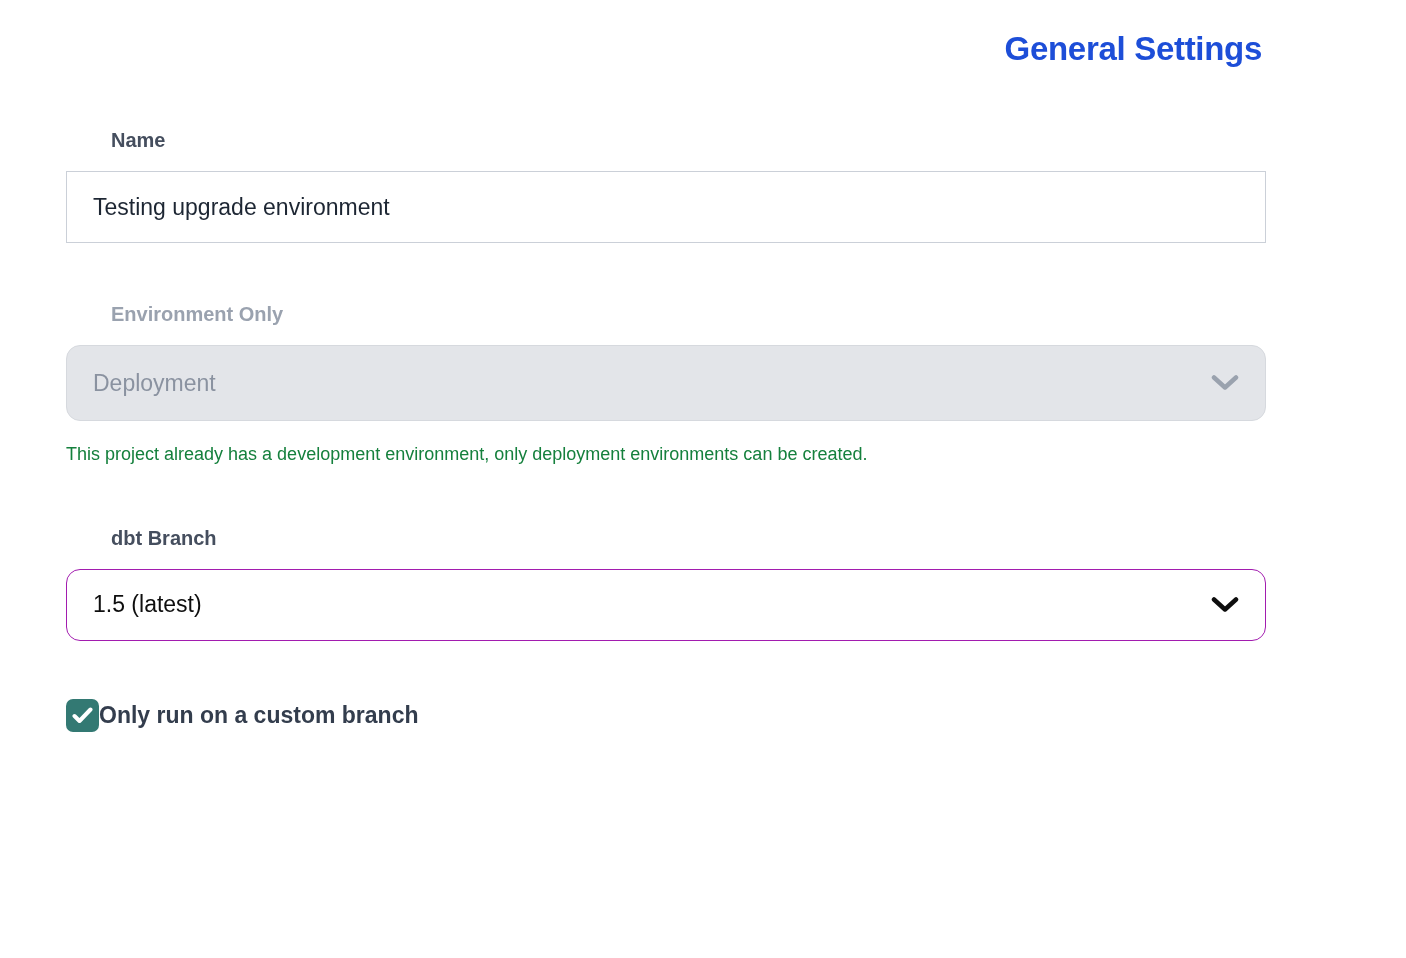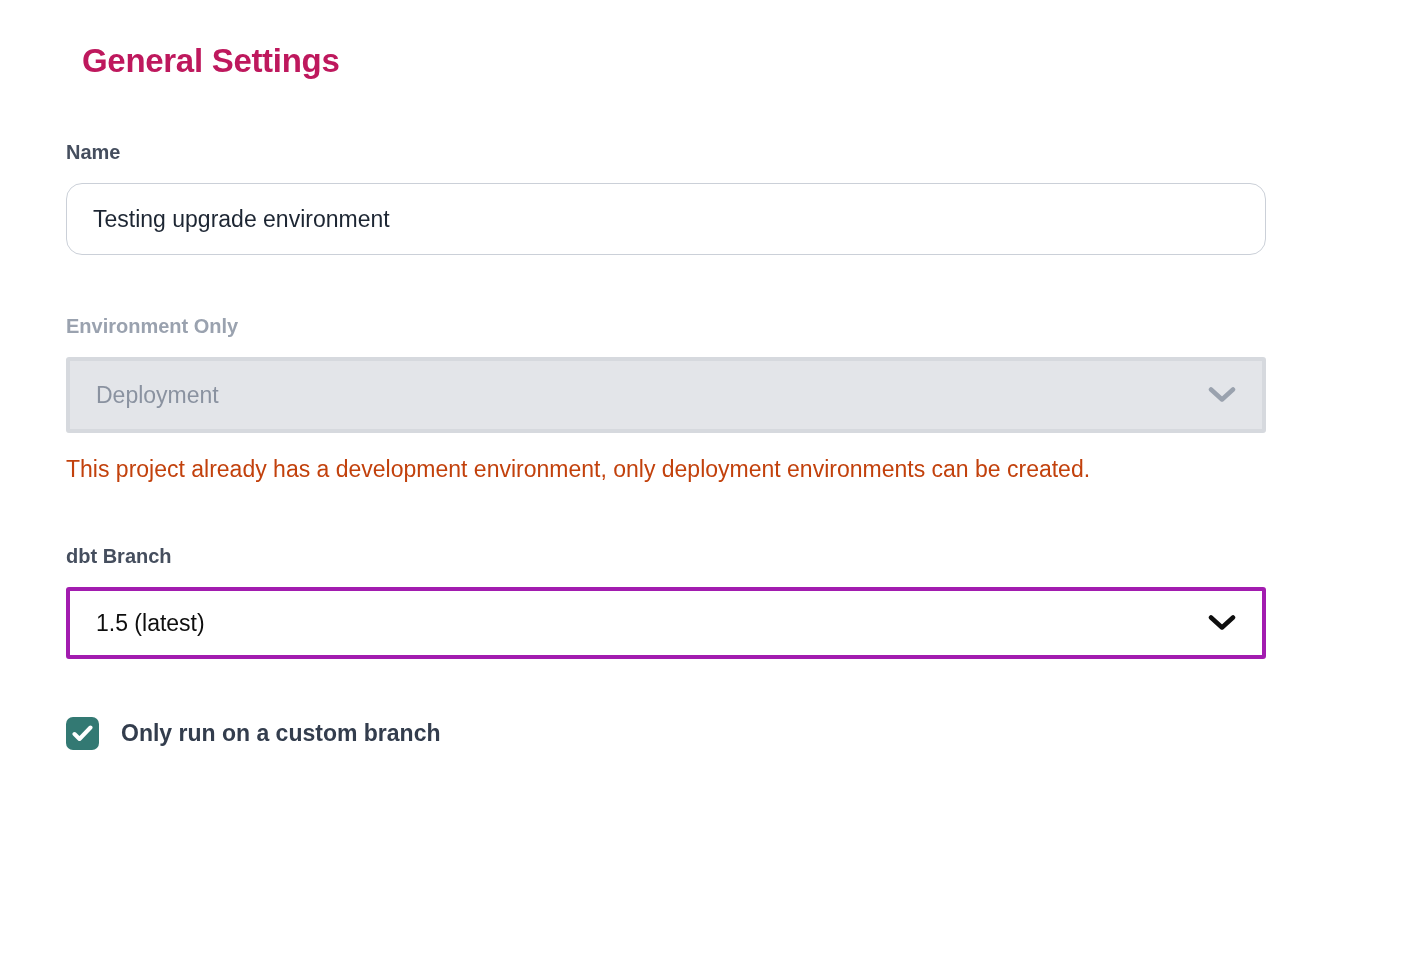--- a/index.html
+++ b/index.html
@@ -4,61 +4,61 @@
 <style>
   html, body { margin:0; padding:0; background:#ffffff; }
   body {
     font-family:"Liberation Sans", sans-serif;
     color:#1d2633;
     width:1406px; height:958px; overflow:hidden;
   }
   .page { padding:24px 0 0 66px; width:1200px; }
 
   .page-title {
-    font-size:33px; font-weight:700; color:#be185d;
-    letter-spacing:-0.3px; margin:16px; line-height:1.25;
+    font-size:33px; font-weight:700; color:#1d4ed8;
+    letter-spacing:-0.3px; margin:4px; line-height:1.25;text-align:right;
   }
 
   .field { margin-top:60px; }
   .field.first { margin-top:60px; }
 
   .lbl {
     display:block; font-size:20px; font-weight:700;
-    color:#454e5e; margin-bottom:20px; line-height:1.1;
+    color:#454e5e; margin-bottom:20px; line-height:1.1;margin-left:45px;
   }
   .lbl.disabled { color:#9aa2af; }
 
   .txt {
     width:100%; box-sizing:border-box; height:72px;
     font-family:"Liberation Sans", sans-serif;
     font-size:23px; color:#1d2633;
-    padding:8px 26px; border:1px solid #cbd0d8; border-radius:16px;
+    padding:8px 26px; border:1px solid #cbd0d8; border-radius:0;
     background:#ffffff; outline:none;
   }
 
   .select {
     position:relative; display:flex; align-items:center;
     height:72px; box-sizing:border-box;
-    border:4px solid #a21caf; border-radius:3px;
+    border:1px solid #a21caf; border-radius:14px;
     background:#ffffff; padding:0 26px;
     font-size:23px; color:#0e0e0e; cursor:pointer;
   }
   .select.disabled {
     background:#e3e5e9; border-color:#d6d9de;
     color:#8a92a0; height:76px; cursor:default;
   }
   .chev { position:absolute; right:26px; top:50%; transform:translateY(-50%); }
 
   .help {
-    font-size:23px; color:#c2410c;
+    font-size:18px; color:#15803d;
     margin:22px 0 0 0; line-height:1.3;
   }
 
   .check-row {
-    display:flex; align-items:center; gap:22px;
+    display:flex; align-items:center; 
     margin-top:58px; cursor:pointer; width:max-content;text-align:right;
   }
   .checkbox {
     width:33px; height:33px; border-radius:7px;
     display:flex; align-items:center; justify-content:center;
     background:#337973; flex:0 0 auto;
   }
   .check-label { font-size:23px; font-weight:700; color:#333d4d; line-height:1; }
 </style>
 </head>

